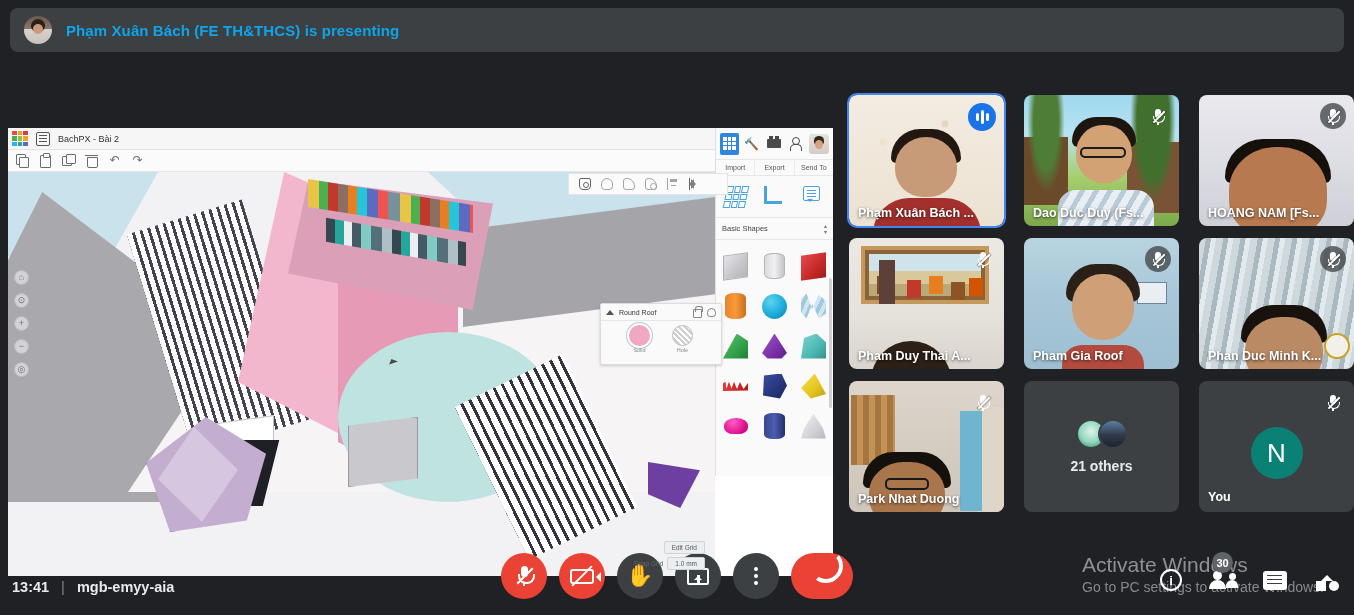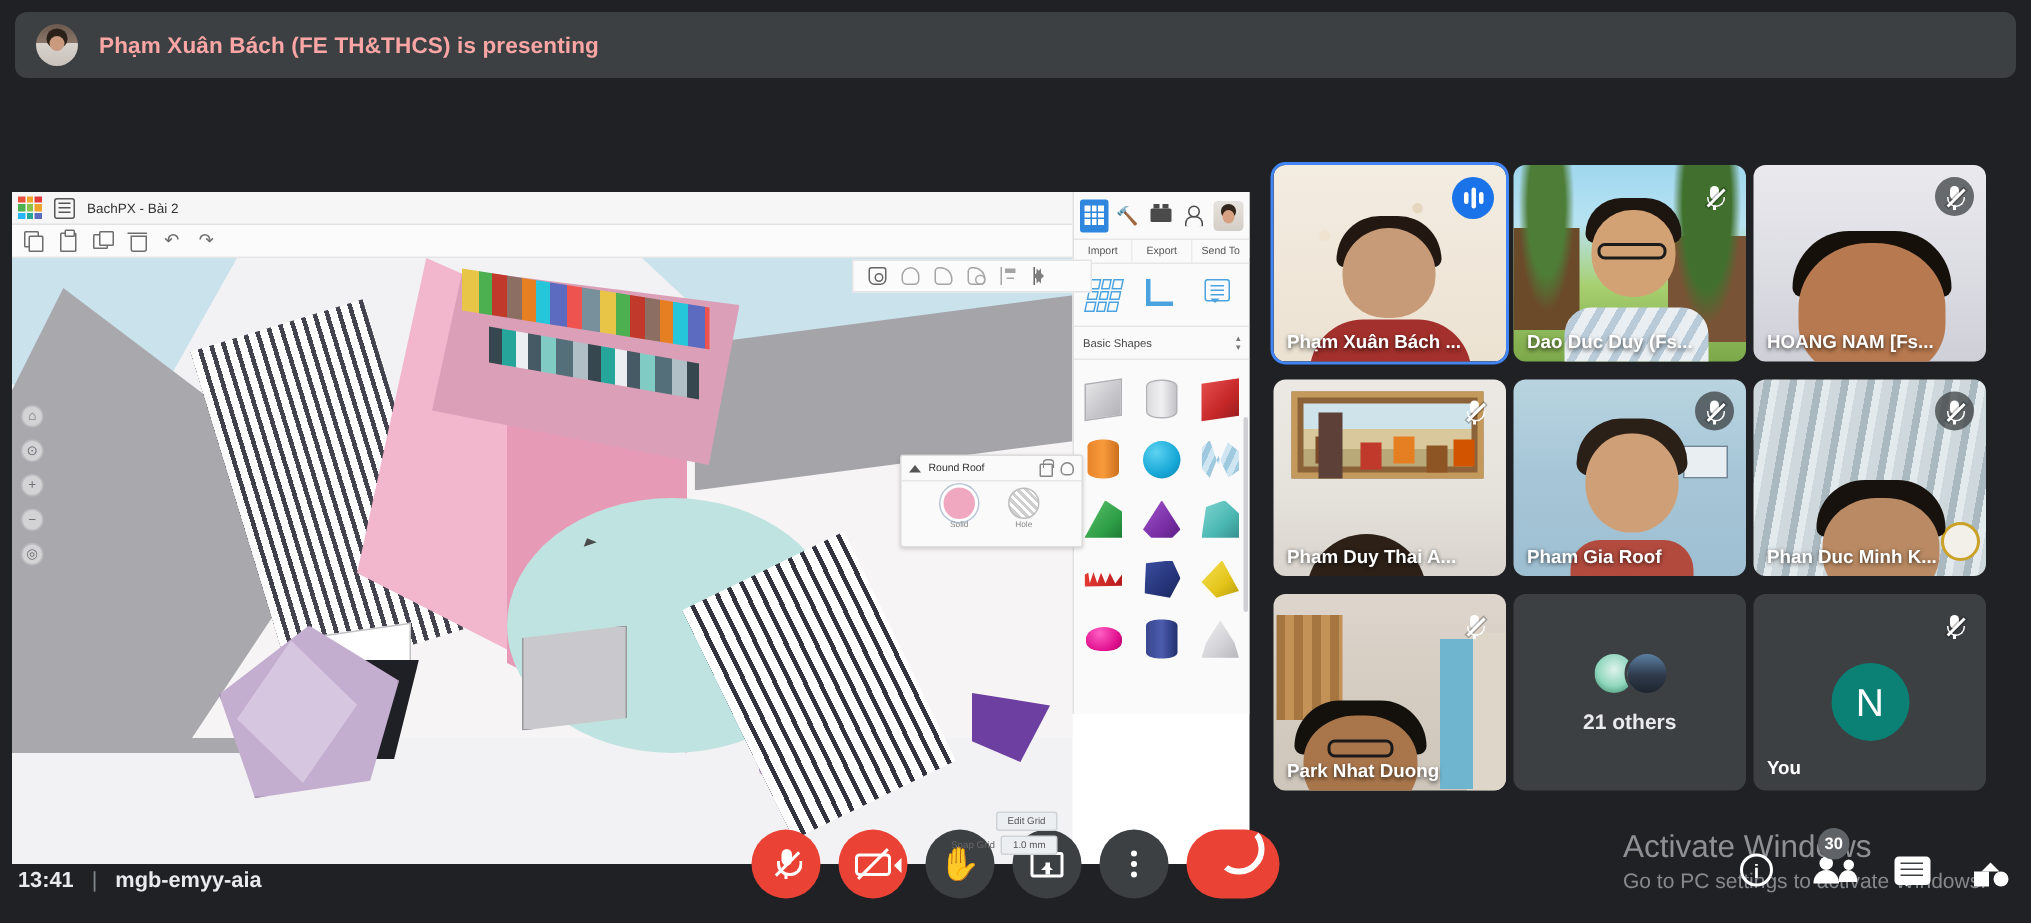--- a/index.html
+++ b/index.html
@@ -24,21 +24,21 @@
     overflow: hidden; position: relative; flex: none;
   }
   .presenter-avatar::before{
     content:''; position:absolute; left:7px; top:3px; width:14px; height:13px;
     border-radius:50% 50% 45% 45%; background:#2b2118;
   }
   .presenter-avatar::after{
     content:''; position:absolute; left:9px; top:8px; width:10px; height:10px;
     border-radius:50%; background:#c99a7e;
   }
-  .presenting-text { color:#fca5a5; font-size:15px; font-weight:600; letter-spacing:.1px;}
+  .presenting-text { color:#0ea5e9; font-size:15px; font-weight:600; letter-spacing:.1px;}
 
   
   .share-stage {
     position: absolute; left: 8px; top: 128px; width: 825px; height: 448px;
     background: #ffffff; overflow: hidden;
   }
   .tc-titlebar{
     height: 22px; background:#f6f6f6; border-bottom:1px solid #e2e2e2;
     display:flex; align-items:center; gap:8px; padding-left:4px;
   }
@@ -268,23 +268,23 @@
   .s-cyl2{border-radius:42% / 16%;height:26px;width:21px;
     background:linear-gradient(90deg,#39478f,#4c5cae,#222f6e);}
   .s-para{background:linear-gradient(135deg,#f2f2f4,#d2d2d6 60%,#b6b6bb);
     clip-path:polygon(50% 0,88% 60%,100% 100%,0 100%,12% 60%);
     border-radius:50% 50% 6% 6%;}
   .panel-scroll{position:absolute;right:1px;top:150px;width:3px;height:130px;background:#d0d0d4;
     border-radius:2px;}
 
   
   .people-grid{
-    position:absolute;left:849px;top:110px;width:499px;
+    position:absolute;left:849px;top:95px;width:499px;
     display:grid;grid-template-columns:repeat(3,155px);grid-auto-rows:131px;
-    gap:12px 5px;
+    gap:12px 20px;
   }
   .tile{position:relative;border-radius:8px;overflow:hidden;background:#3c4043;}
   .tile.speaking{outline:2px solid #4285f4;outline-offset:0px;}
   .tile-name{position:absolute;left:9px;bottom:6px;color:#fff;font-size:12.5px;font-weight:700;
     text-shadow:0 1px 3px rgba(0,0,0,.7);z-index:3;white-space:nowrap;}
   .tile-name.dark-tile{bottom:8px;text-shadow:none;font-weight:600;}
   .mic-badge{position:absolute;right:8px;top:8px;width:26px;height:26px;border-radius:50%;
     background:rgba(60,64,67,.75);display:flex;align-items:center;justify-content:center;z-index:4;}
   .mic-badge.transparent{background:transparent;}
   .mic-glyph{position:relative;width:11px;height:15px;}

